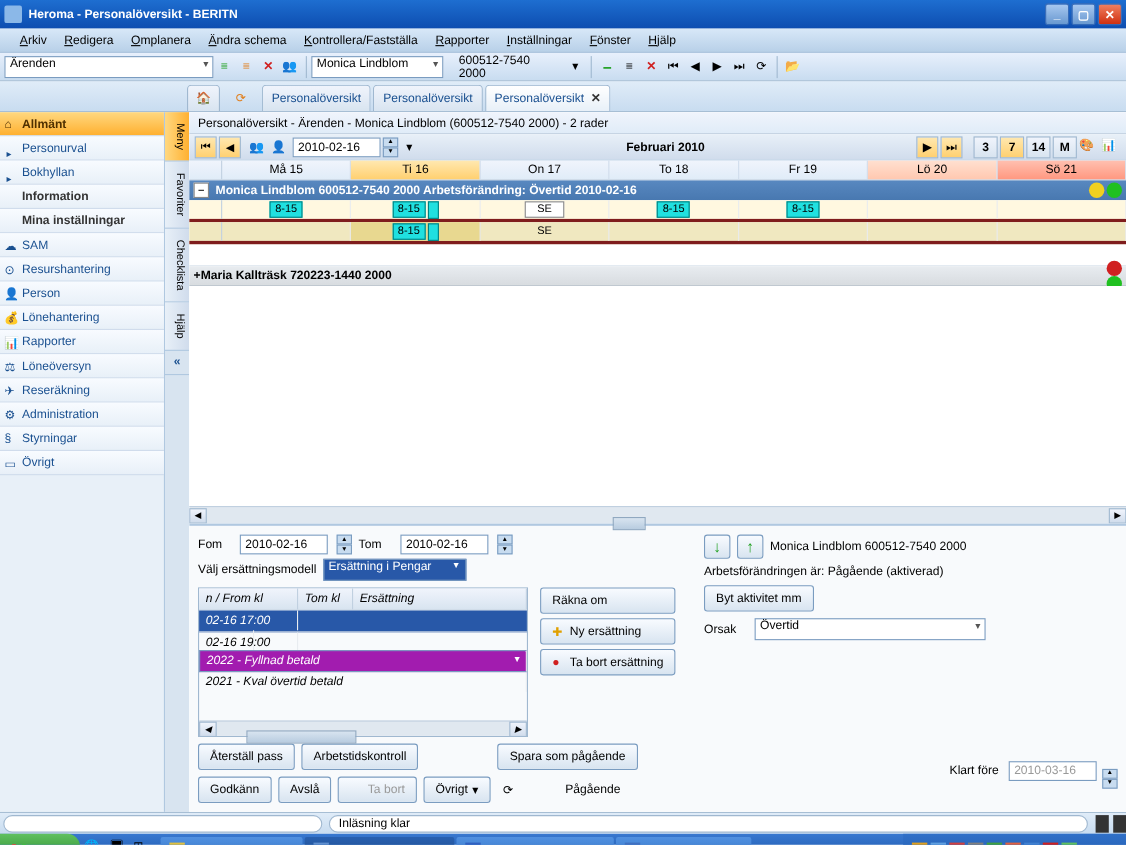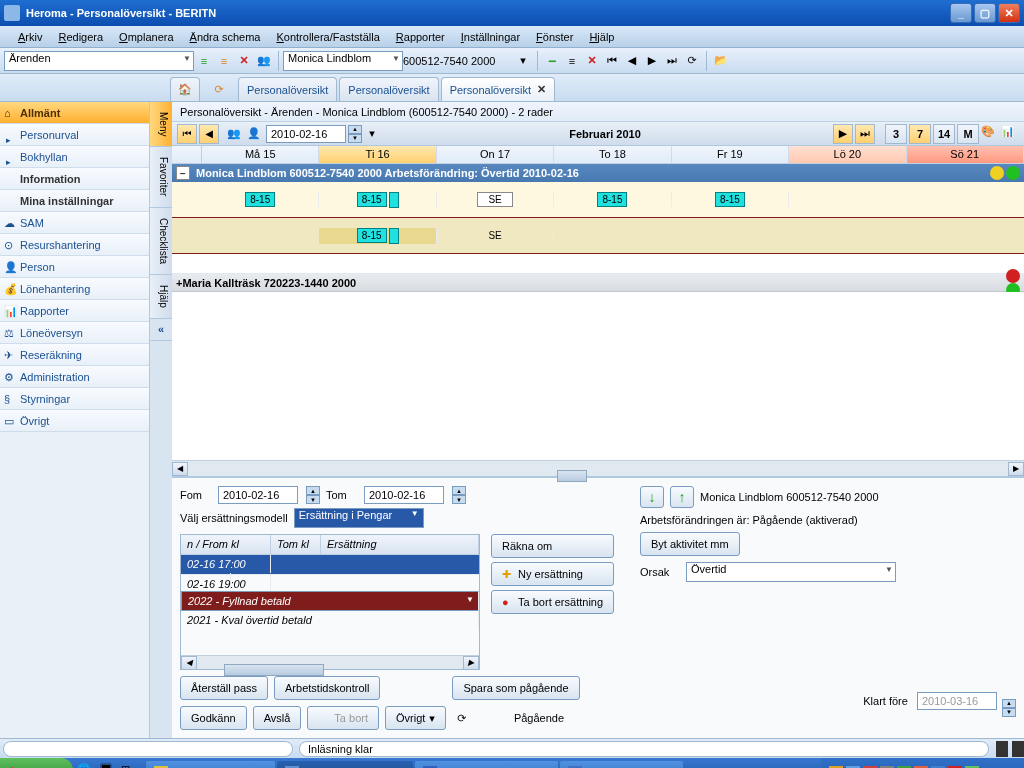--- a/index.html
+++ b/index.html
@@ -63,21 +63,21 @@
 .daycell { flex: 1; text-align: center; border-right: 1px solid #d0dcec; padding-top: 2px; }
 .daycell.sel { background: linear-gradient(#ffe8b0, #ffd070); }
 .daycell.wkend { background: linear-gradient(#ffe0d0, #ffc8b0); }
 .wkcell { width: 30px; text-align: center; border-right: 1px solid #c0d0e0; }
 
 .personrow { height: 18px; background: linear-gradient(#5888c0, #4878b0); color: white; display: flex; align-items: center; padding: 0 4px; font-weight: bold; }
 .personrow .exp { width: 14px; height: 14px; background: white; color: #333; display: flex; align-items: center; justify-content: center; margin-right: 6px; border: 1px solid #888; font-size: 10px; }
 .personrow .ricons { margin-left: auto; display: flex; gap: 2px; }
 .ricons .ri { width: 14px; height: 14px; border-radius: 50%; }
 
-.schedrow { height: 36px; display: flex; border-bottom: 1px solid #7f1d1d; align-items: center; }
+.schedrow { height: 20px; display: flex; border-bottom: 3px solid #7f1d1d; }
 .schedrow.cream { background: #fff8e0; }
 .schedcell { flex: 1; border-right: 1px solid #e8ecf0; display: flex; align-items: center; justify-content: center; position: relative; }
 .shift { background: #20e0e0; border: 1px solid #008080; padding: 1px 4px; font-size: 10px; }
 .sebox { background: white; border: 1px solid #888; padding: 1px 10px; font-size: 10px; }
 
 .personrow2 { height: 18px; background: linear-gradient(#e8ecf0, #d8dce0); display: flex; align-items: center; padding: 0 4px; font-weight: bold; border-bottom: 1px solid #c0c8d0; }
 
 .schedarea { flex: 1; background: white; }
 .hscroll { height: 16px; background: #e0e8f0; display: flex; align-items: center; border-top: 1px solid #c0d0e0; }
 .hscroll .ar { width: 16px; height: 14px; background: linear-gradient(#f0f4fc, #d0dcec); border: 1px solid #a0b8d0; display: flex; align-items: center; justify-content: center; font-size: 8px; }
@@ -146,21 +146,21 @@
 </div>
 
 <div class="toolbar">
   <div class="dd" style="width:190px">Ärenden</div>
   <span class="tbtn" style="color:#20a020">≡</span>
   <span class="tbtn" style="color:#e08020">≡</span>
   <span class="tbtn" style="color:#d02020;font-weight:bold">✕</span>
   <span class="tbtn">👥</span>
   <div class="tsep"></div>
   <div class="dd" style="width:120px">Monica Lindblom</div>
-  <div style="width:110px;padding:0 0">600512-7540 2000</div>
+  <div style="width:110px;padding:0 14px">600512-7540 2000</div>
   <span class="tbtn">▾</span>
   <div class="tsep"></div>
   <span class="tbtn" style="color:#20a020;font-weight:bold;font-size:14px">−</span>
   <span class="tbtn">≡</span>
   <span class="tbtn" style="color:#d02020;font-weight:bold">✕</span>
   <span class="tbtn">⏮</span>
   <span class="tbtn">◀</span>
   <span class="tbtn">▶</span>
   <span class="tbtn">⏭</span>
   <span class="tbtn">⟳</span>
@@ -383,21 +383,21 @@
           </div>
           <div class="bptable" style="margin-top:6px;width:300px;display:inline-block;vertical-align:top">
             <div class="thr">
               <div class="th" style="width:90px">n / From kl</div>
               <div class="th" style="width:50px">Tom kl</div>
               <div class="th" style="flex:1">Ersättning</div>
             </div>
             <div class="tr sel">
               <div class="td" style="width:90px">02-16 17:00</div>
               <div class="td" style="width:50px;text-align:right">19:00</div>
-              <div class="td bpselect" style="flex:1;background:#7f1d1d;color:white">2022 - Fyllnad betald</div>
+              <div class="td bpselect" style="flex:1;background:#a21caf;color:white">2022 - Fyllnad betald</div>
             </div>
             <div class="tr">
               <div class="td" style="width:90px">02-16 19:00</div>
               <div class="td" style="width:50px;text-align:right">20:00</div>
               <div class="td" style="flex:1">2021 - Kval övertid betald</div>
             </div>
             <div style="height:60px"></div>
             <div class="hscroll" style="height:14px">
               <div class="ar">◀</div>
               <div class="track">

